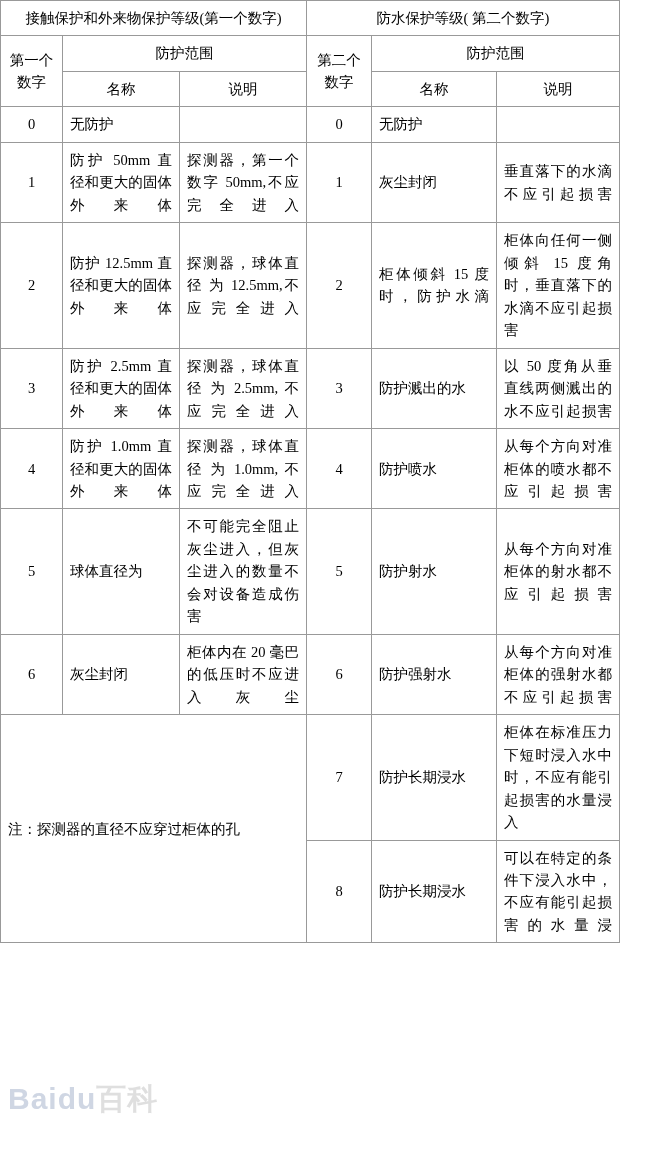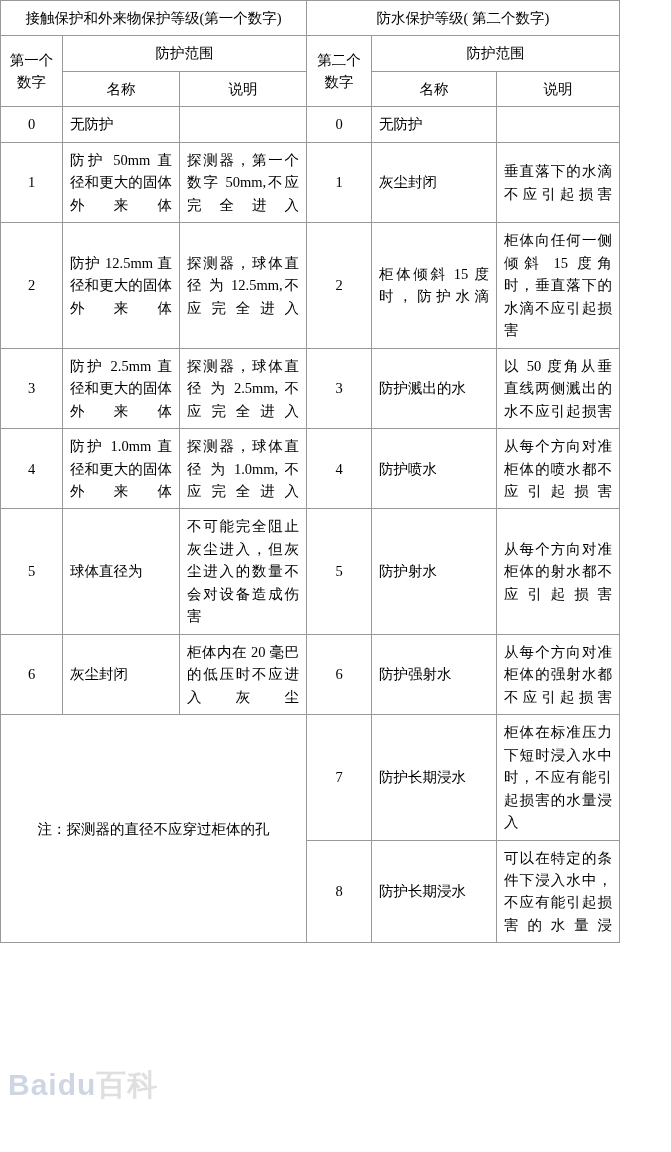--- a/index.html
+++ b/index.html
@@ -42,28 +42,27 @@
     text-align: justify;
     text-align-last: justify;
   }
   .col-d1 { width: 62px; }
   .col-n1 { width: 117px; }
   .col-x1 { width: 127px; }
   .col-d2 { width: 65px; }
   .col-n2 { width: 125px; }
   .col-x2 { width: 123px; }
   .note-cell {
-    text-align: center;
     font-size: 15px;
     vertical-align: middle;
   }
   .watermark {
     position: absolute;
     left: 8px;
-    bottom: 46px;
+    bottom: 32px;
     font-family: "Liberation Sans", sans-serif;
     font-size: 30px;
     font-weight: bold;
     color: rgba(150,150,150,0.30);
     letter-spacing: 1px;
     pointer-events: none;
     user-select: none;
     margin-top: 12px;
   }
   .watermark .bd-blue { color: rgba(110,130,170,0.33); }

